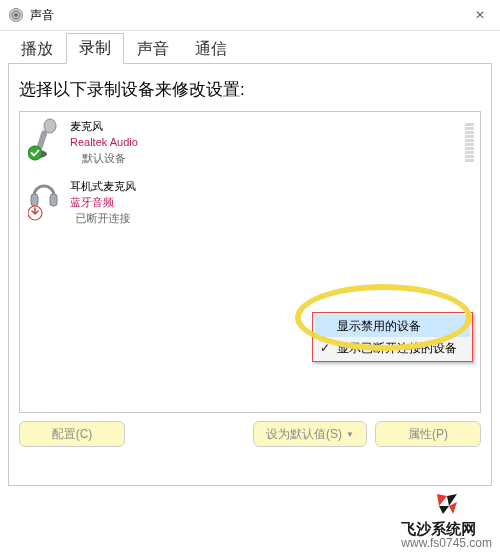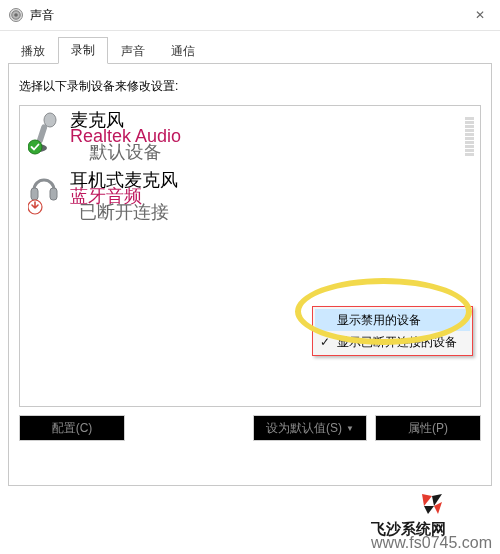--- a/index.html
+++ b/index.html
@@ -4,54 +4,54 @@
 <style>
   html,body{margin:0;padding:0;width:500px;height:554px;font-family:"Microsoft YaHei","Segoe UI",Arial,sans-serif;font-size:12px;background:#fff;color:#000;overflow:hidden;}
   .window{position:relative;width:500px;height:554px;background:#fff;}
   .titlebar{height:30px;background:#fff;border-bottom:1px solid #e5e5e5;display:flex;align-items:center;}
   .titlebar .app-icon{width:16px;height:16px;margin-left:8px;display:inline-block;}
   .titlebar .title{margin-left:6px;font-size:12px;}
   .titlebar .spacer{flex:1;}
   .titlebar .close{width:40px;height:30px;display:flex;align-items:center;justify-content:center;font-size:12px;color:#666;font-family:Arial,sans-serif;}
   .client{padding:0 8px;}
   .tabs{position:relative;height:26px;border-bottom:1px solid #c8c8c8;display:flex;align-items:flex-end;margin-top:6px;}
-  .tab{padding:4px 12px;font-size:12px;color:#222;border:1px solid transparent;border-bottom:none;position:relative;top:1px;cursor:default;}
+  .tab{padding:4px 12px;font-size:16px;color:#222;border:1px solid transparent;border-bottom:none;position:relative;top:1px;cursor:default;}
   .tab.active{background:#fff;border:1px solid #c8c8c8;border-bottom:1px solid #fff;}
   .tab:not(.active){color:#333;}
   .content{border:1px solid #c8c8c8;border-top:none;padding:14px 10px 10px 10px;height:422px;box-sizing:border-box;position:relative;}
-  .instr{font-size:12px;margin-bottom:10px;}
+  .instr{font-size:17px;margin-bottom:10px;}
   .devlist{border:1px solid #c8c8c8;height:300px;background:#fff;position:relative;overflow:hidden;}
   .device{display:flex;padding:6px 8px;gap:10px;align-items:flex-start;}
   .dev-icon{width:32px;height:44px;position:relative;flex-shrink:0;}
-  .dev-text{line-height:16px;font-size:18px;}
+  .dev-text{line-height:16px;font-size:11px;}
   .dev-name{color:#000;}
   .dev-sub{color:#be185d;}
   .dev-status{color:#6a6a6a;text-align:center;}
   .level-bars{position:absolute;right:6px;top:6px;width:9px;height:44px;display:flex;flex-direction:column-reverse;gap:1px;}
   .level-bars span{display:block;height:3px;background:#d9d9d9;}
   
   .ctxmenu{position:absolute;left:292px;top:200px;width:155px;background:#f5f5f5;border:1px solid #ef4444;box-shadow:2px 2px 3px rgba(0,0,0,0.25);padding:2px;}
   .ctxitem{display:flex;align-items:center;height:22px;font-size:12px;padding-left:22px;position:relative;white-space:nowrap;}
   .ctxitem.hover{background:#cce8ff;}
   .ctxitem .check{position:absolute;left:5px;top:4px;font-size:12px;color:#1a1a1a;}
   
   .hilite{position:absolute;left:275px;top:172px;width:165px;height:55px;border:6px solid #f2d94c;border-radius:50%;pointer-events:none;z-index:20;}
   
   .btnrow{display:flex;gap:8px;justify-content:space-between;margin-top:8px;}
   .btnrow .left{display:flex;gap:8px;}
   .btnrow .right{display:flex;gap:8px;}
   .btn{min-width:80px;height:24px;border:1px solid #adadad;background:#e1e1e1;font-size:12px;padding:0 12px;display:flex;align-items:center;justify-content:center;}
-  .btn.disabled{color:#8c8c8c;background:#000000;border-color:#cfcfcf;}
+  .btn.disabled{color:#8c8c8c;background:#fef9c3;border-color:#cfcfcf;border-radius:6px;}
   .btn .arrow{font-size:8px;margin-left:4px;}
   
   .watermark{position:absolute;right:8px;bottom:4px;display:flex;align-items:center;gap:6px;z-index:30;flex-direction:column;}
   .wm-logo{width:24px;height:24px;}
   .wm-text{line-height:14px;}
   .wm-name{font-size:15px;font-weight:bold;color:#1a1a1a;}
-  .wm-url{font-size:16px;color:#767676;}
+  .wm-url{font-size:12px;color:#767676;}
 </style>
 </head>
 <body>
 
 <div class="window">
 
   <div class="titlebar">
     <span class="app-icon">
       <svg viewBox="0 0 16 16" width="16" height="16">
         <circle cx="8" cy="8" r="6.5" fill="#dcdcdc" stroke="#8a8a8a"></circle>

